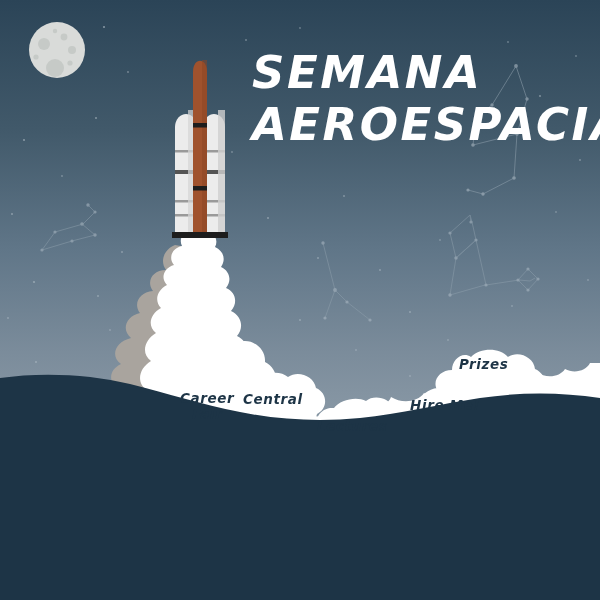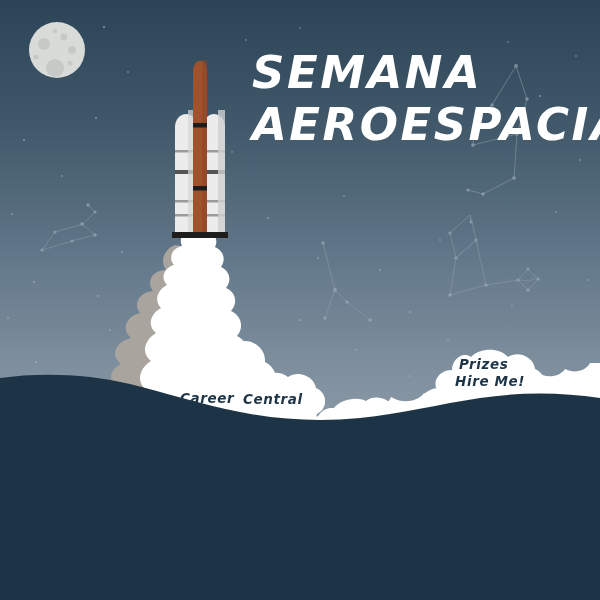--- a/index.html
+++ b/index.html
@@ -84,21 +84,21 @@
     font-size: 13.5px;
     font-weight: bold;
     letter-spacing: 0.6px;
     white-space: pre;
     text-align: center;
     line-height: 1.18;
   }
   #label-career-fair { left: 180px; top: 347px; margin-top: 44px; }
   #label-lectures    { left: 243px; top: 392px; }
   #label-workshops   { left: 317px; top: 419px; }
-  #label-hire-me     { left: 410px; top: 374px; margin-left: 45px; }
+  #label-hire-me     { left: 410px; top: 398px; }
   #label-prizes      { left: 459px; top: 357px; }
 </style>
 </head>
 <body>
 
 <div id="poster">
 
   <svg class="layer" viewBox="0 0 600 600">
     <defs>
       <linearGradient id="skyGrad" x1="0" y1="0" x2="0" y2="1">

